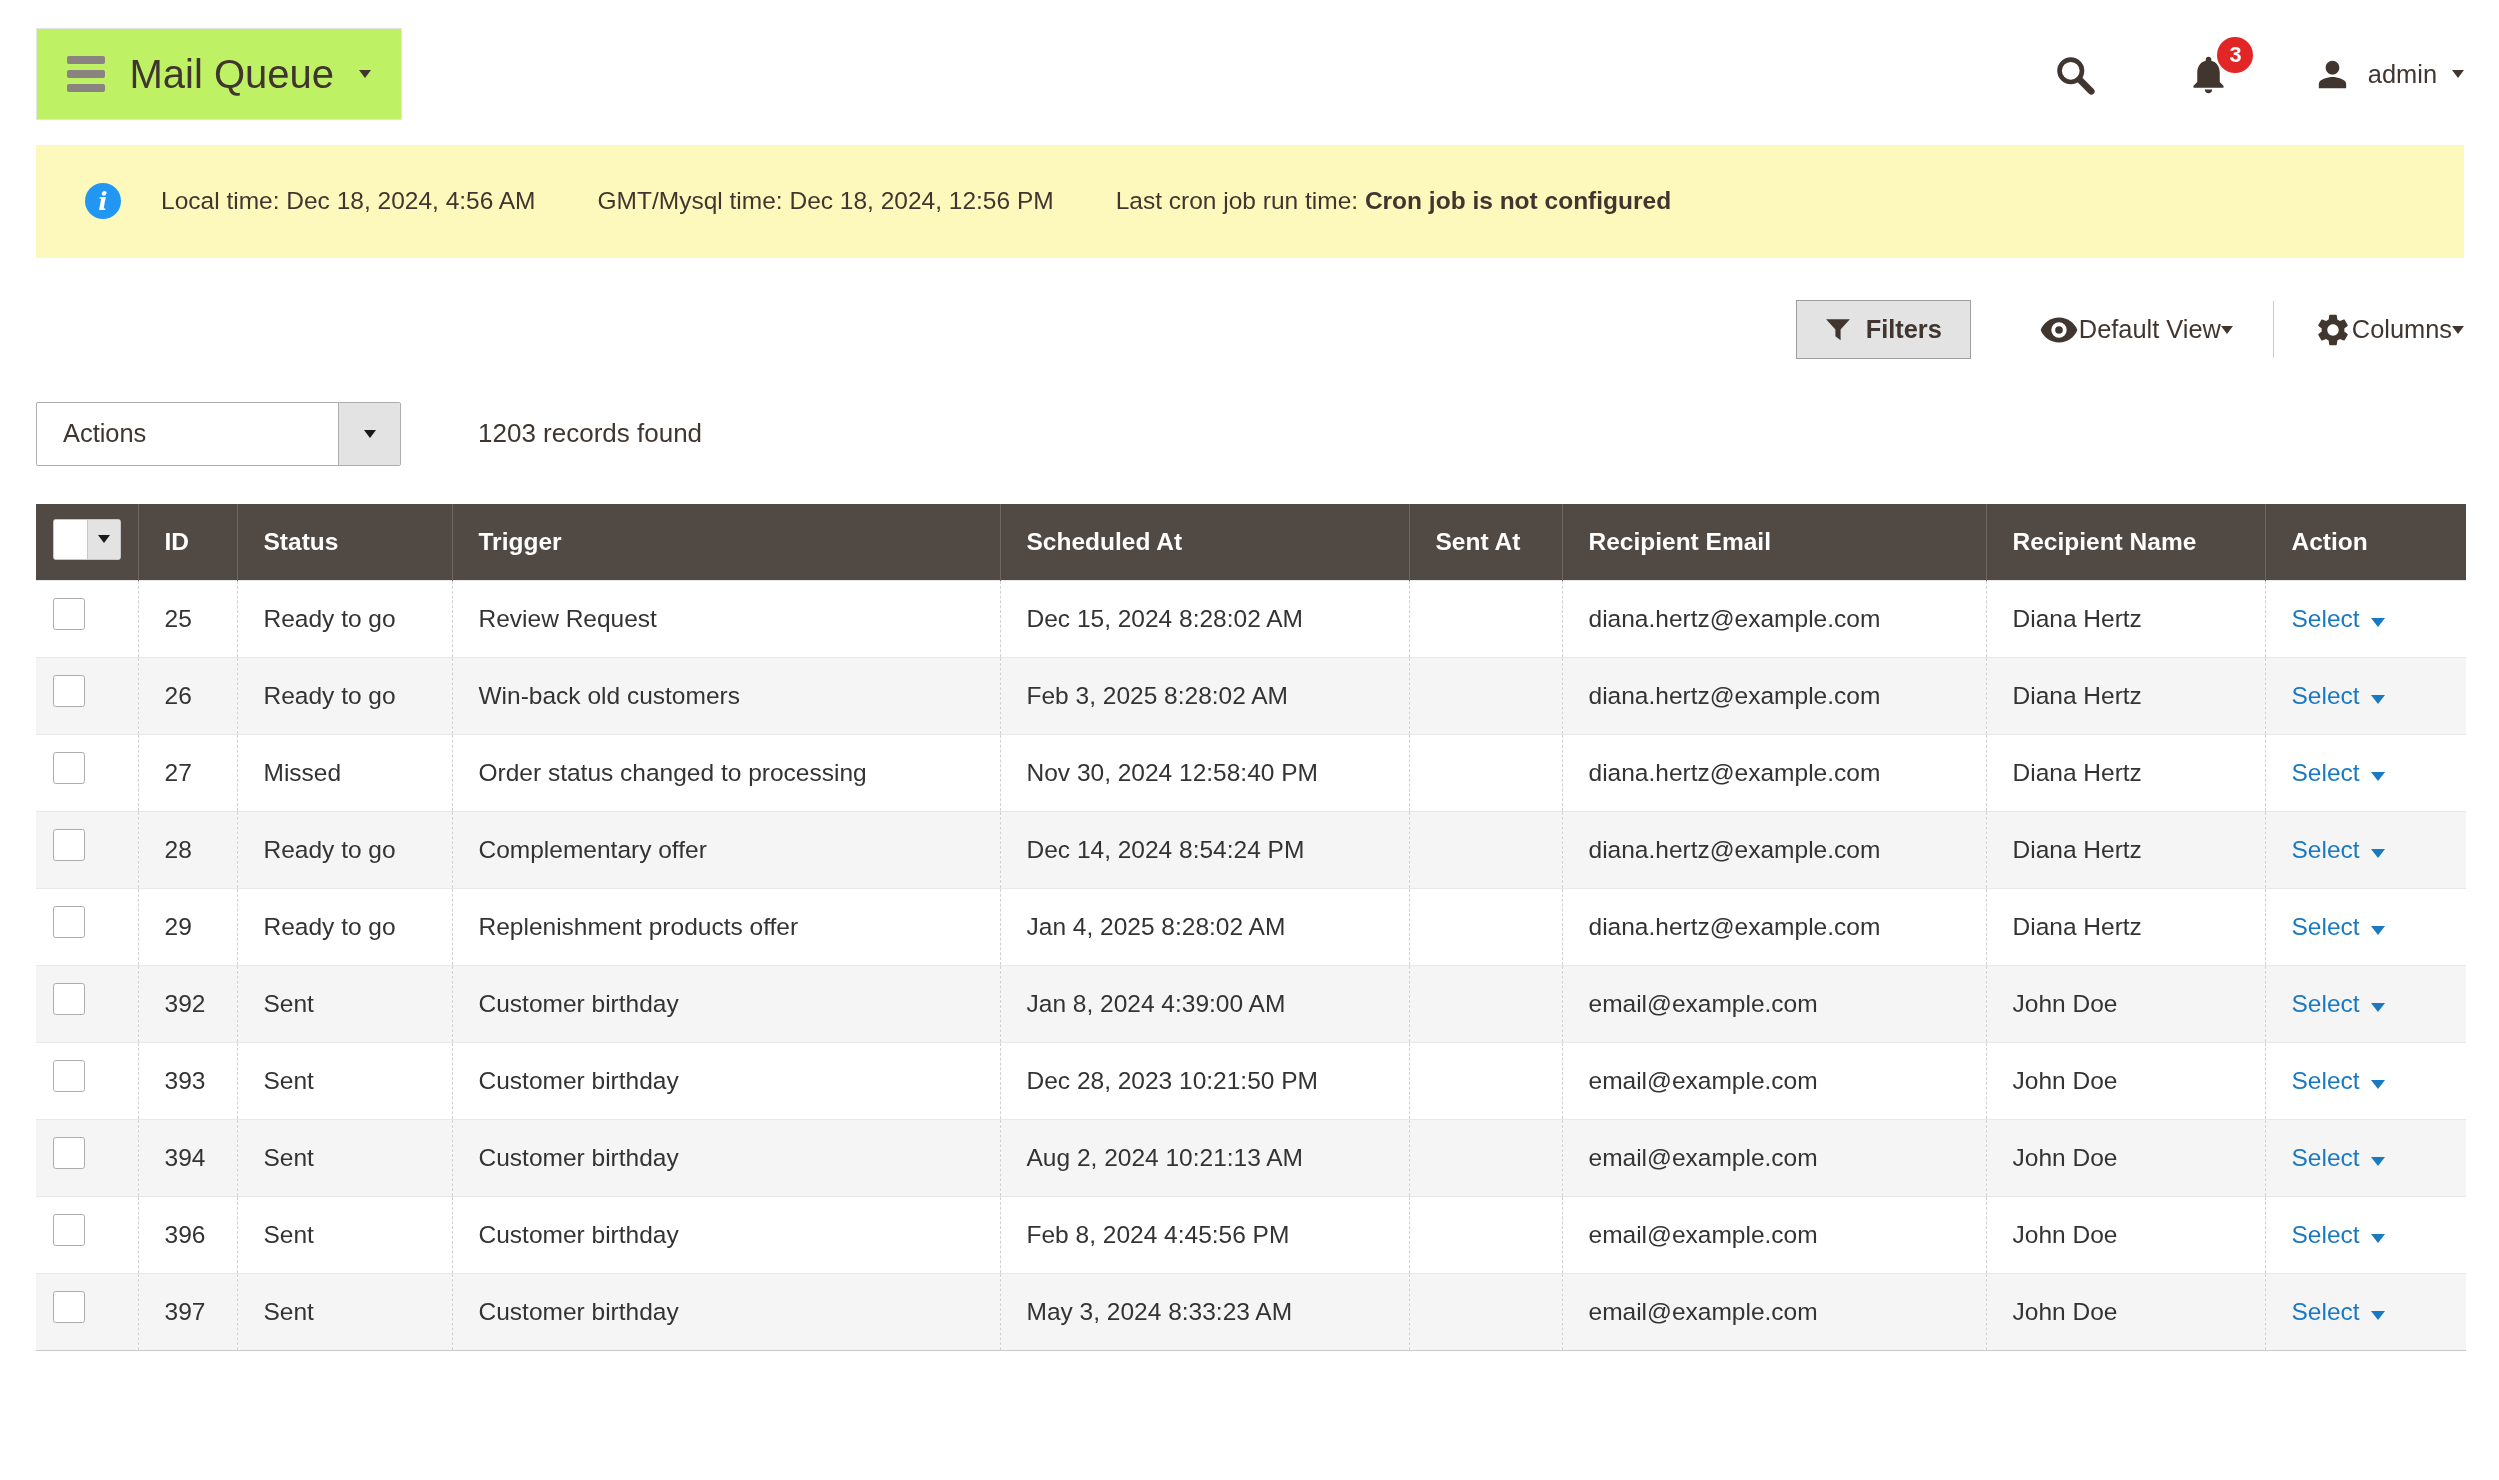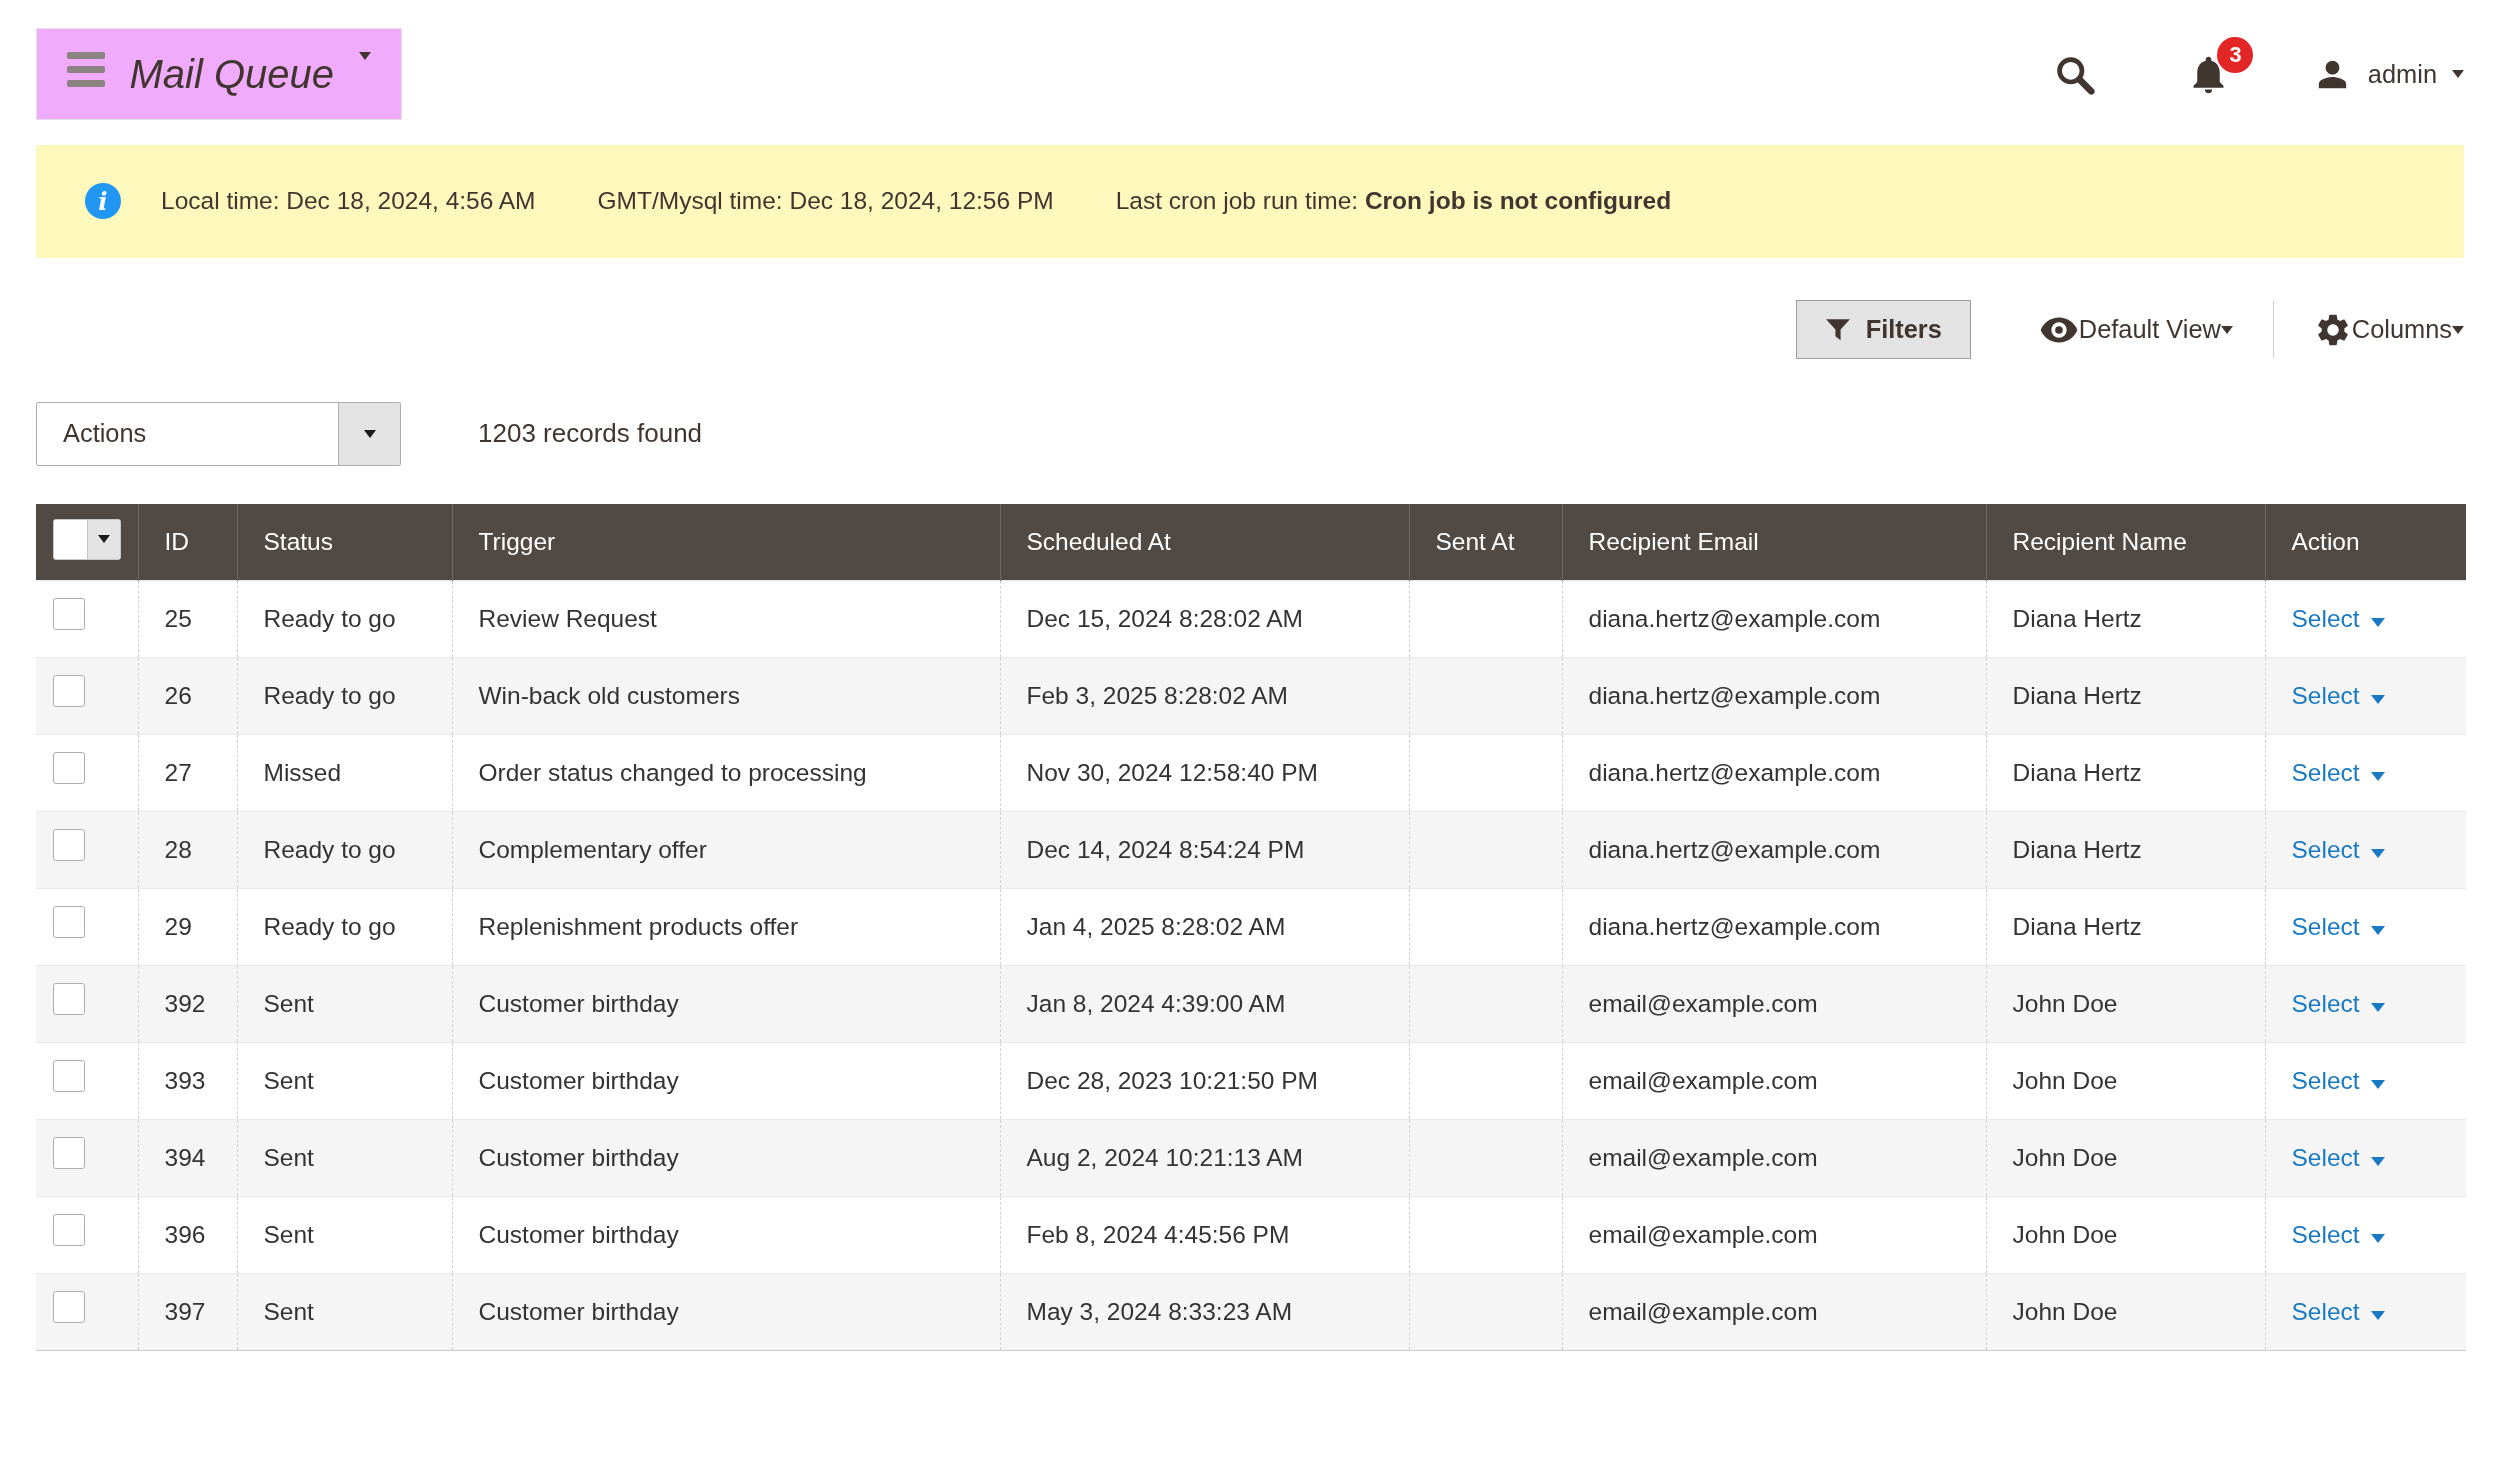--- a/index.html
+++ b/index.html
@@ -8,23 +8,23 @@
     width: 2500px; height: 1481px;
     font-family: "Liberation Sans", sans-serif;
     color: #41362f;
     overflow: hidden;
   }
   .page { padding: 0 36px; }
 
   
   .topbar { display: flex; justify-content: space-between; align-items: center; margin-top: 28px; }
   .title-box {
-    display: flex; align-items: flex-start; gap: 24.5px;
-    background: #f0abfc; border: 0.9px solid #e3e3e3;
-    padding: 22.6px 30px; cursor: pointer; font-style: italic;
+    display: flex; align-items: center; gap: 24.5px;
+    background: #bef264; border: 0.9px solid #e3e3e3;
+    padding: 22.6px 30px; cursor: pointer;
   }
   .hamburger { display: flex; flex-direction: column; gap: 6.6px; }
   .hamburger i { display: block; width: 38px; height: 7.5px; background: #8a837f; border-radius: 1.9px; }
   .page-title { font-size: 40px; font-weight: 400; color: #41362f; }
   .caret { display: inline-block; width: 0; height: 0;
     border-left: 8.5px solid transparent; border-right: 8.5px solid transparent;
     border-top: 10.4px solid #41362f; }
   .caret.sm { border-left-width: 6.6px; border-right-width: 6.6px; border-top-width: 8.5px; }
   .caret.blue { border-top-color: #1979c3; border-left-width: 7.5px; border-right-width: 7.5px; border-top-width: 9.4px; }
   .caret.black { border-top-color: #1a1a1a; }
@@ -99,21 +99,21 @@
   .chev.right { border-left: 3.8px solid #41362f; border-bottom: 3.8px solid #41362f; transform: rotate(225deg); margin-right: 5.7px; }
   .page-input {
     margin-left: 73px; width: 83px; height: 60px; border: 0.9px solid #adadad; border-radius: 1.9px;
     text-align: center; font-size: 25.4px; color: #41362f; font-family: inherit; background: #fff;
   }
   .of-pages { margin-left: 26px; font-size: 25.4px; }
 
   
   table { margin-top: 38px; width: 100%; border-collapse: collapse; table-layout: fixed; border-bottom: 1.9px solid #c9c9c9; }
   thead th {
-    background: #514943; color: #fff; font-size: 24.5px; font-weight: 400;
+    background: #514943; color: #fff; font-size: 24.5px; font-weight: 700;
     text-align: left; height: 77px; padding: 0 9.4px 0 26px;
     border-left: 0.9px solid #6e6761; cursor: pointer; vertical-align: middle;
   }
   thead th.cb-col { border-left: none; padding: 0 0 0 17px; cursor: default; }
   tbody td {
     height: 77px; vertical-align: top; padding: 23.5px 9.4px 0 26px;
     font-size: 24.5px; color: #333; border-left: 0.9px dashed #d1d1d1;
     overflow: hidden; white-space: nowrap;
   }
   tbody td.cb-cell { border-left: none; padding: 17px 0 0 17px; }

